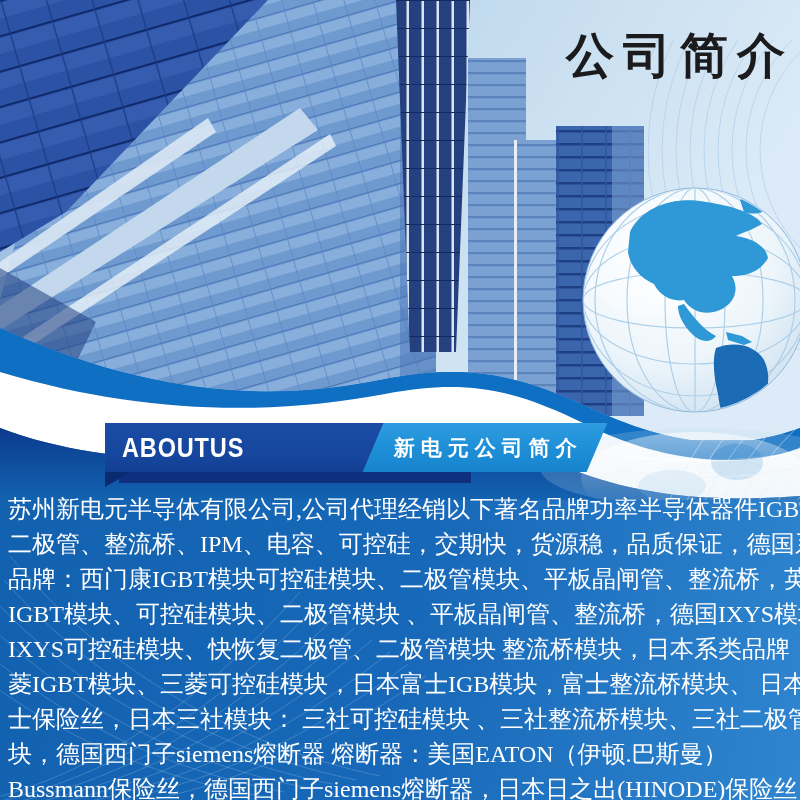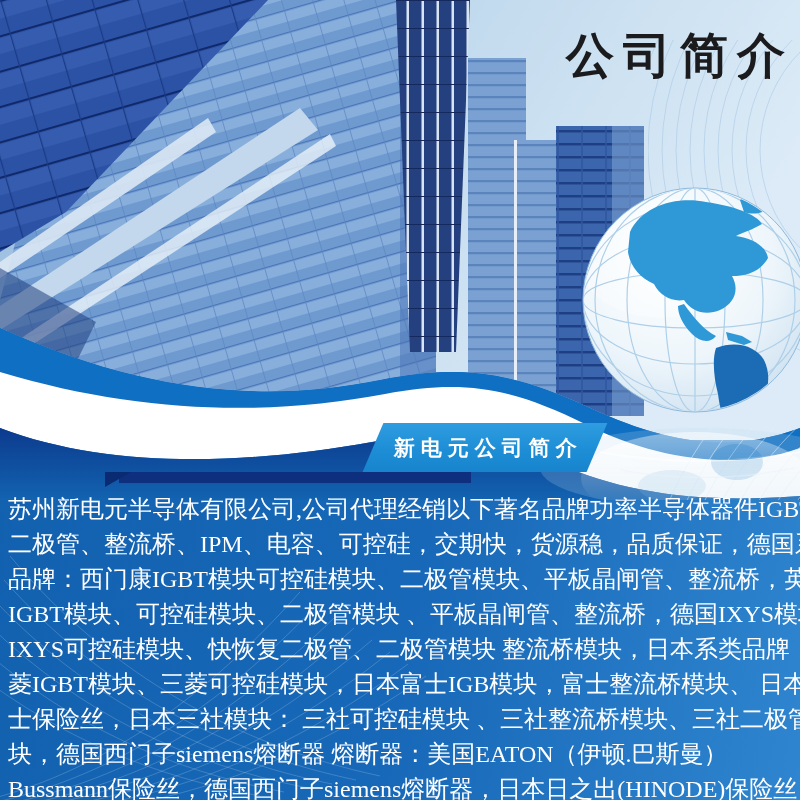--- a/index.html
+++ b/index.html
@@ -218,20 +218,23 @@
       <path d="M-8,72 C80,156 186,208 308,232"></path>
       <path d="M-2,48 C90,144 204,202 332,228"></path>
       <path d="M4,24 C100,132 222,196 356,224"></path>
       <path d="M10,0 C110,120 240,190 380,220"></path>
     </g>
   </svg>
 
   <div class="page-title">公司简介</div>
 
   <div class="banner">
+    <div class="banner-rect">
+      <span class="banner-en">ABOUTUS</span>
+    </div>
     <div class="banner-shadow"></div>
     <div class="banner-fold"></div>
     <div class="banner-para">
       <span class="banner-zh">新电元公司简介</span>
     </div>
   </div>
 
   <div class="about-text">
     <div class="about-line">苏州新电元半导体有限公司,公司代理经销以下著名品牌功率半导体器件IGBT、</div>
     <div class="about-line">二极管、整流桥、IPM、电容、可控硅，交期快，货源稳，品质保证，德国系类</div>

